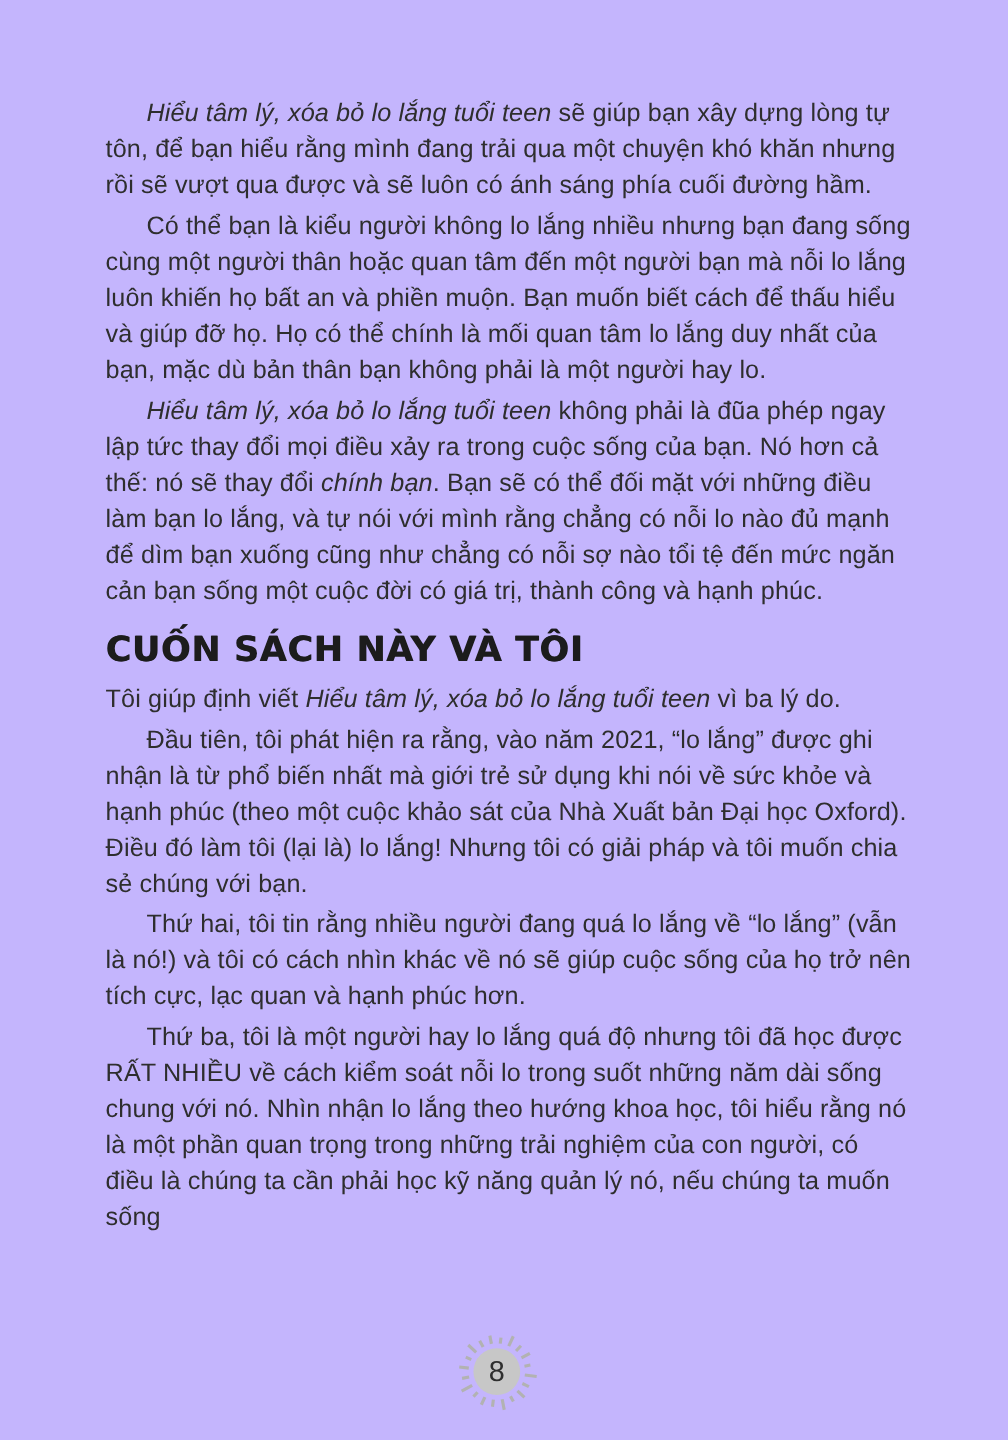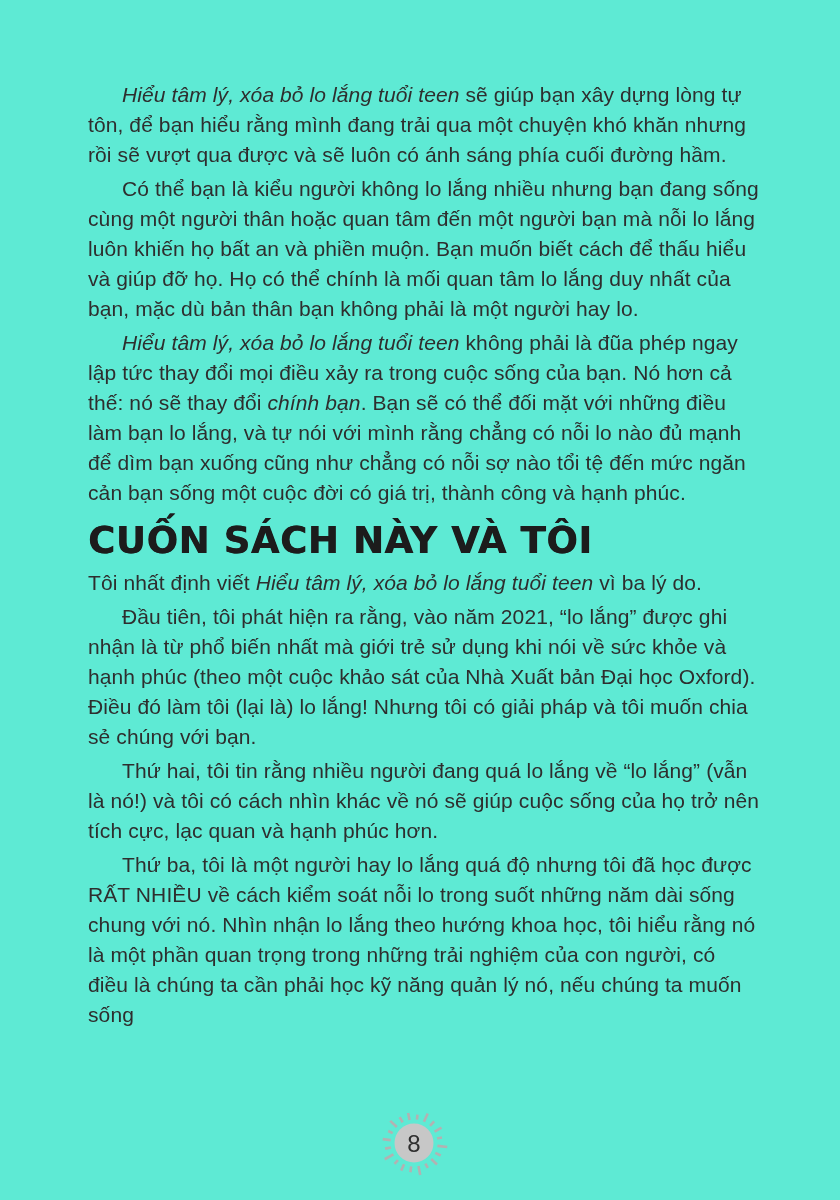--- a/index.html
+++ b/index.html
@@ -11,21 +11,21 @@
     width: 840px;
     height: 1200px;
     position: relative;
     overflow: hidden;
     font-family: "Liberation Sans", "DejaVu Sans", sans-serif;
     -webkit-font-smoothing: antialiased;
   }
   .page {
     position: absolute;
     inset: 0;
-    background: #5eead4;
+    background: #c4b5fd;
   }
   .content {
     position: absolute;
     left: 88px;
     top: 80px;
     width: 672px;
     font-size: 21px;
     line-height: 30px;
     color: #2e2e2e;
     letter-spacing: 0.1px;
@@ -36,21 +36,21 @@
   }
   .para.indent {
     text-indent: 34px;
   }
   .para em {
     font-style: italic;
   }
   .section-heading {
     font-family: "DejaVu Sans", "Liberation Sans", sans-serif;
     font-weight: bold;
-    font-size: 37px;
+    font-size: 29px;
     line-height: 38px;
     color: #1c1c1c;
     letter-spacing: 0.6px;
     margin: 14px 0 8px 0;
     text-shadow: 0.6px 0 0 currentColor; 
   }
   .page-footer {
     position: absolute;
     left: 377px;
     top: 1104px;
@@ -90,21 +90,21 @@
 
     <p class="para indent"><em>Hiểu tâm lý, xóa bỏ lo lắng tuổi teen</em><span> sẽ giúp bạn xây dựng lòng tự tôn, để bạn hiểu rằng mình đang trải qua một chuyện khó khăn nhưng rồi sẽ vượt qua được và sẽ luôn có ánh sáng phía cuối đường hầm.</span></p>
 
     <p class="para indent"><span>Có thể bạn là kiểu người không lo lắng nhiều nhưng bạn đang sống cùng một người thân hoặc quan tâm đến một người bạn mà nỗi lo lắng luôn khiến họ bất an và phiền muộn. Bạn muốn biết cách để thấu hiểu và giúp đỡ họ. Họ có thể chính là mối quan tâm lo lắng duy nhất của bạn, mặc dù bản thân bạn không phải là một người hay lo.</span></p>
 
 
     <p class="para indent"><em>Hiểu tâm lý, xóa bỏ lo lắng tuổi teen</em><span> không phải là đũa phép ngay lập tức thay đổi mọi điều xảy ra trong cuộc sống của bạn. Nó hơn cả thế: nó sẽ thay đổi </span><em>chính bạn</em><span>. Bạn sẽ có thể đối mặt với những điều làm bạn lo lắng, và tự nói với mình rằng chẳng có nỗi lo nào đủ mạnh để dìm bạn xuống cũng như chẳng có nỗi sợ nào tổi tệ đến mức ngăn cản bạn sống một cuộc đời có giá trị, thành công và hạnh phúc.</span></p>
 
     <h1 class="section-heading">CUỐN SÁCH NÀY VÀ TÔI</h1>
 
-    <p class="para"><span>Tôi nhất định viết </span><em>Hiểu tâm lý, xóa bỏ lo lắng tuổi teen</em><span> vì ba lý do.</span></p>
+    <p class="para"><span>Tôi giúp định viết </span><em>Hiểu tâm lý, xóa bỏ lo lắng tuổi teen</em><span> vì ba lý do.</span></p>
 
     <p class="para indent"><span>Đầu tiên, tôi phát hiện ra rằng, vào năm 2021, “lo lắng” được ghi nhận là từ phổ biến nhất mà giới trẻ sử dụng khi nói về sức khỏe và hạnh phúc (theo một cuộc khảo sát của Nhà Xuất bản Đại học Oxford). Điều đó làm tôi (lại là) lo lắng! Nhưng tôi có giải pháp và tôi muốn chia sẻ chúng với bạn.</span></p>
 
     <p class="para indent"><span>Thứ hai, tôi tin rằng nhiều người đang quá lo lắng về “lo lắng” (vẫn là nó!) và tôi có cách nhìn khác về nó sẽ giúp cuộc sống của họ trở nên tích cực, lạc quan và hạnh phúc hơn.</span></p>
 
     <p class="para indent"><span>Thứ ba, tôi là một người hay lo lắng quá độ nhưng tôi đã học được RẤT NHIỀU về cách kiểm soát nỗi lo trong suốt những năm dài sống chung với nó. Nhìn nhận lo lắng theo hướng khoa học, tôi hiểu rằng nó là một phần quan trọng trong những trải nghiệm của con người, có điều là chúng ta cần phải học kỹ năng quản lý nó, nếu chúng ta muốn sống</span></p>
 
   </main>
 
   <footer class="page-footer">

